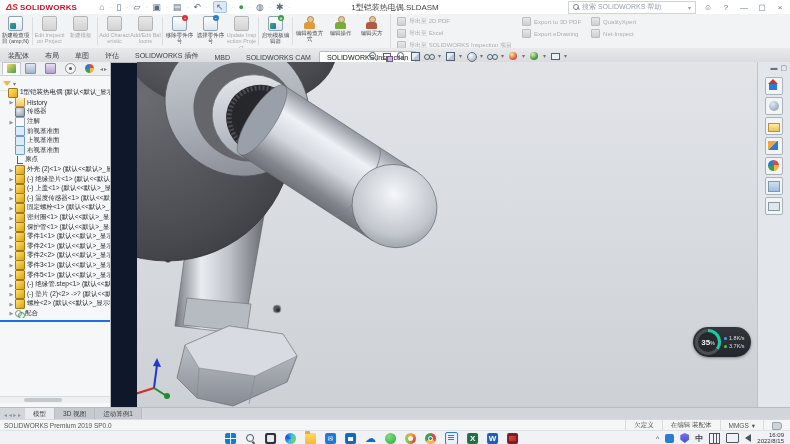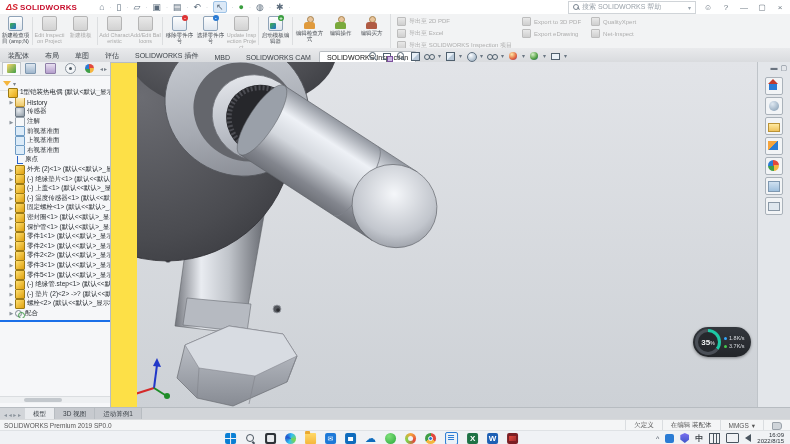--- a/index.html
+++ b/index.html
@@ -1,17 +1,17 @@
 <!DOCTYPE html>
 <html><head>
 <meta charset="utf-8">
 <style>
   html,body{margin:0;padding:0;background:#888;}
   #app{position:relative;width:790px;height:444px;overflow:hidden;
-       font-family:"Liberation Sans",sans-serif;background:#fde047;
+       font-family:"Liberation Sans",sans-serif;background:#0f172a;
        -webkit-font-smoothing:antialiased;}
   
   .titlebar{position:absolute;left:0;top:0;width:790px;height:14px;background:#fff;
             border-bottom:1px solid #e3e3e3;display:flex;align-items:center;font-size:8px;}
   .sw-logo{display:flex;align-items:center;gap:2px;padding:0 6px;height:100%;}
   .sw-logo .dsmark{color:#d5232e;font-weight:bold;font-style:italic;font-size:9px;}
   .sw-logo .swname{color:#c8102e;font-weight:bold;font-size:8px;letter-spacing:.2px;}
   .qa{display:flex;align-items:center;gap:5px;margin-left:16px;color:#5b6b7b;}
   .qa .qi{font-size:9px;line-height:10px;color:#5b6b7b;}
   .qa .sel{background:#dce9f7;border:1px solid #9ec3e6;border-radius:2px;padding:0 2px;}
@@ -216,20 +216,21 @@
         <span class="car">·</span>
         <span class="qi sel">↖</span>
         <span class="car">·</span>
         <span class="qi" style="color: rgb(58, 158, 63);">●</span>
         <span class="car">·</span>
         <span class="qi">◍</span>
         <span class="car">·</span>
         <span class="qi">✱</span>
         <span class="car">·</span>
       </div>
+    <div class="tl-title">1型铠装热电偶.SLDASM</div>
     <div class="tl-right">
       <div class="searchbox">
         <span class="mag"></span>
         <span>搜索 SOLIDWORKS 帮助</span>
         <span class="qa-car" style="margin-left:auto;font-size:6px;color:#98a3ad">▾</span>
       </div>
       <span class="winbtn">☺</span>
       <span class="winbtn">?</span>
       <span class="winbtn">—</span>
       <span class="winbtn">▢</span>

